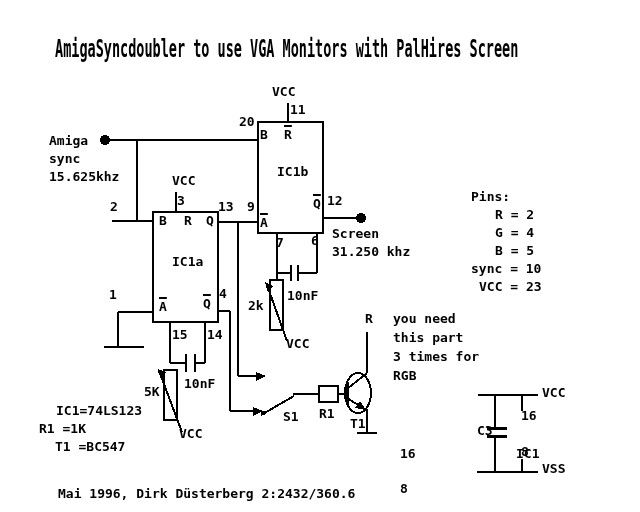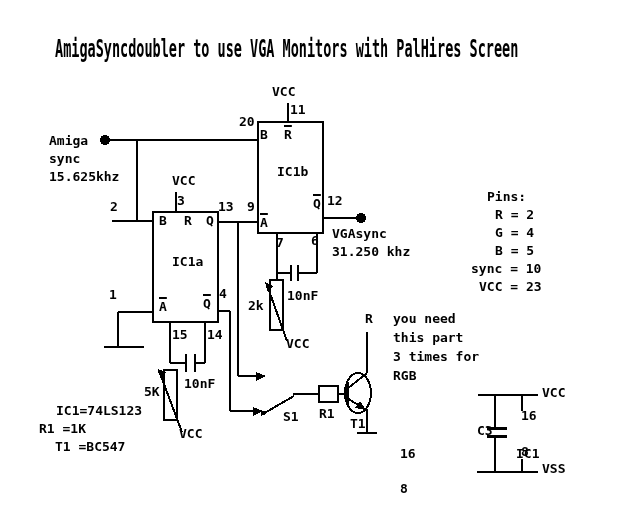--- a/index.html
+++ b/index.html
@@ -129,48 +129,49 @@
   <div class="l" style="left:277px;top:165px">IC1b</div>
   <div class="l ov" style="left:260px;top:216px">A</div>
   <div class="l ov" style="left:313px;top:197px">Q</div>
   <div class="l" style="left:327px;top:194px">12</div>
   <div class="l" style="left:276px;top:236px">7</div>
   <div class="l" style="left:311px;top:234px">6</div>
   <div class="l" style="left:287px;top:289px">10nF</div>
   <div class="l" style="left:248px;top:299px">2k</div>
   <div class="l" style="left:286px;top:337px">VCC</div>
 
-  <div class="l" style="left:332px;top:227px">VGAsync</div>
+  <div class="l" style="left:332px;top:227px">Screen</div>
   <div class="l" style="left:332px;top:245px">31.250 khz</div>
 
   <div class="l" style="left:283px;top:410px">S1</div>
   <div class="l" style="left:319px;top:407px">R1</div>
   <div class="l" style="left:350px;top:417px">T1</div>
   <div class="l" style="left:365px;top:312px">R</div>
 
   <div class="l" style="left:393px;top:312px">you need</div>
   <div class="l" style="left:393px;top:331px">this part</div>
   <div class="l" style="left:393px;top:350px">3 times for</div>
   <div class="l" style="left:393px;top:369px">RGB</div>
 
-  <div class="l" style="left:487px;top:190px">Pins:</div>
+  <div class="l" style="left:471px;top:190px">Pins:</div>
   <div class="l" style="left:495px;top:208px">R = 2</div>
   <div class="l" style="left:495px;top:226px">G = 4</div>
   <div class="l" style="left:495px;top:244px">B = 5</div>
   <div class="l" style="left:471px;top:262px">sync = 10</div>
   <div class="l" style="left:479px;top:280px">VCC = 23</div>
 
   <div class="l" style="left:542px;top:386px">VCC</div>
   <div class="l" style="left:542px;top:462px">VSS</div>
   <div class="l" style="left:477px;top:424px">C3</div>
   <div class="l" style="left:521px;top:409px">16</div>
   <div class="l" style="left:516px;top:447px">IC1</div>
   <div class="l" style="left:521px;top:445px">8</div>
 
   <div class="l" style="left:400px;top:447px">16</div>
   <div class="l" style="left:400px;top:482px">8</div>
 
   <div class="l" style="left:56px;top:404px">IC1=74LS123</div>
   <div class="l" style="left:39px;top:422px">R1 =1K</div>
   <div class="l" style="left:55px;top:440px">T1 =BC547</div>
 
+  <div class="l" style="left:58px;top:487px">Mai 1996, Dirk Düsterberg 2:2432/360.6</div>
 
 </div>
 
 </body></html>

